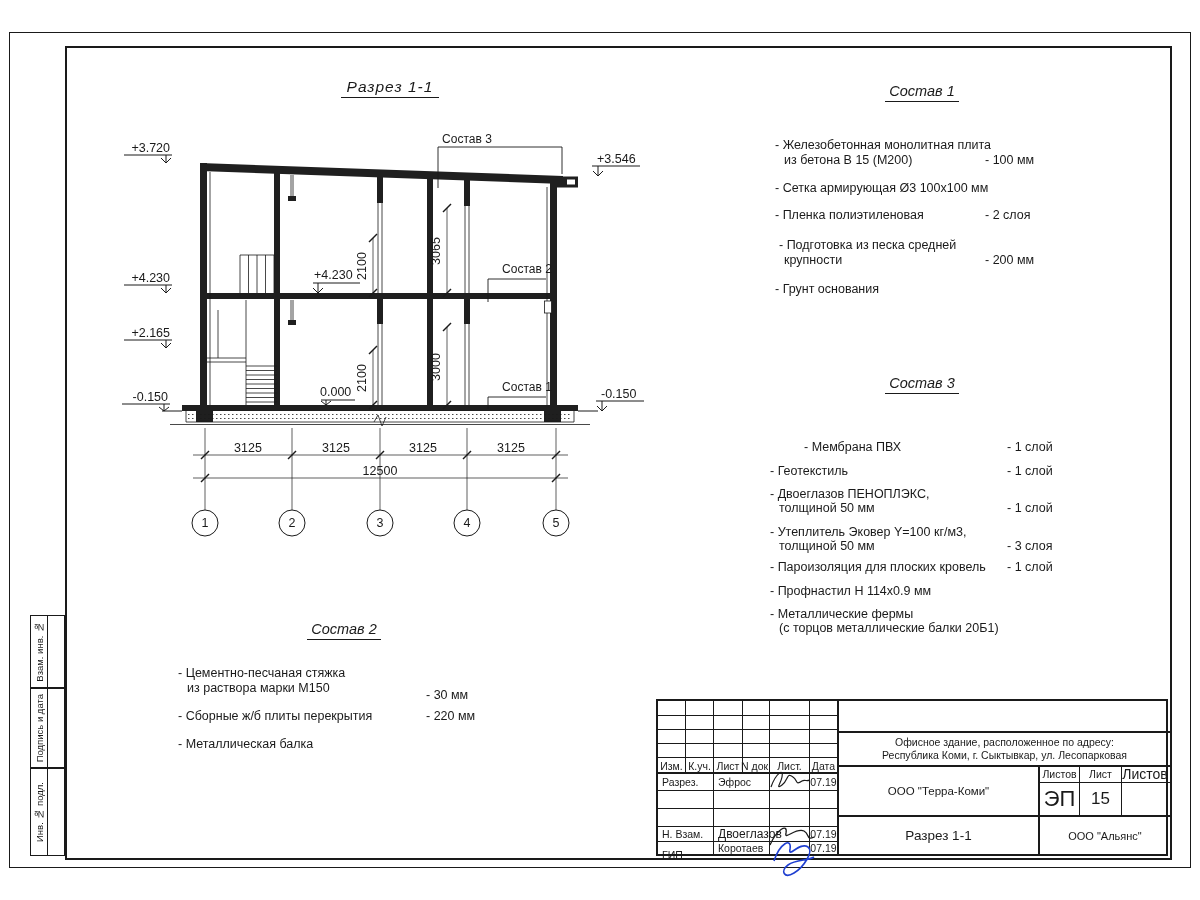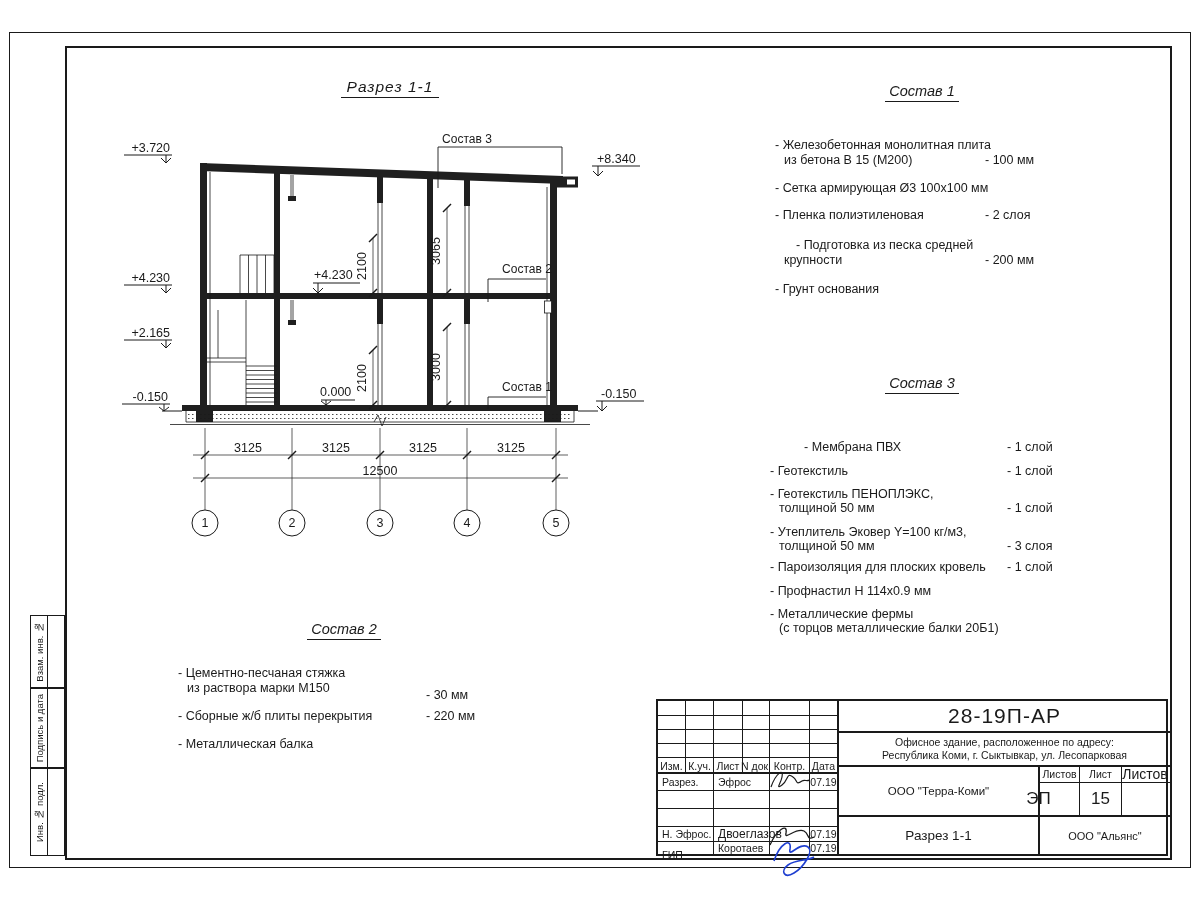--- a/index.html
+++ b/index.html
@@ -205,21 +205,21 @@
         <line x1="488" y1="397" x2="488" y2="409"></line>
     </g>
   </svg>
 
   <div class="dl ctr" style="left:330px;top:80px;width:120px"><span class="hd2">Разрез 1-1</span></div>
 
   <div class="dl rt" style="left:118px;top:141px;width:52px">+3.720</div>
   <div class="dl rt" style="left:118px;top:271px;width:52px">+4.230</div>
   <div class="dl rt" style="left:118px;top:326px;width:52px">+2.165</div>
   <div class="dl rt" style="left:116px;top:390px;width:52px">-0.150</div>
-  <div class="dl" style="left:597px;top:152px;width:54px">+8.340</div>
+  <div class="dl" style="left:597px;top:152px;width:54px">+3.546</div>
   <div class="dl" style="left:601px;top:387px;width:54px">-0.150</div>
   <div class="dl" style="left:314px;top:268px;width:48px">+4.230</div>
   <div class="dl" style="left:320px;top:385px;width:40px">0.000</div>
 
   <div class="dl ctr" style="left:436px;top:132px;width:62px;font-size:12px">Состав 3</div>
   <div class="dl ctr" style="left:492px;top:262px;width:70px;font-size:12px">Состав 2</div>
   <div class="dl ctr" style="left:492px;top:380px;width:70px;font-size:12px">Состав 1</div>
 
   <div class="dl ctr" style="left:223px;top:441px;width:50px">3125</div>
   <div class="dl ctr" style="left:311px;top:441px;width:50px">3125</div>
@@ -238,31 +238,31 @@
   <div class="dl ctr" style="left:457px;top:516px;width:20px">4</div>
   <div class="dl ctr" style="left:546px;top:516px;width:20px">5</div>
 
   <div class="dl ctr" style="left:860px;top:84px;width:124px"><span class="hd">Состав 1</span></div>
   <div class="dl" style="left:775px;top:138px">- Железобетонная  монолитная плита</div>
   <div class="dl" style="left:784px;top:153px">из бетона В 15 (М200)</div>
   <div class="dl" style="left:985px;top:153px">- 100 мм</div>
   <div class="dl" style="left:775px;top:181px">- Сетка армирующая Ø3 100х100 мм</div>
   <div class="dl" style="left:775px;top:208px">- Пленка полиэтиленовая</div>
   <div class="dl" style="left:985px;top:208px">-  2 слоя</div>
-  <div class="dl" style="left:796px;top:238px">- Подготовка из песка средней</div>
+  <div class="dl" style="left:779px;top:238px">- Подготовка из песка средней</div>
   <div class="dl" style="left:784px;top:253px">крупности</div>
   <div class="dl" style="left:985px;top:253px">- 200 мм</div>
   <div class="dl" style="left:775px;top:282px">- Грунт основания</div>
 
   <div class="dl ctr" style="left:860px;top:376px;width:124px"><span class="hd">Состав 3</span></div>
   <div class="dl" style="left:804px;top:440px">- Мембрана ПВХ</div>
   <div class="dl" style="left:1007px;top:440px">- 1 слой</div>
   <div class="dl" style="left:770px;top:464px">- Геотекстиль</div>
   <div class="dl" style="left:1007px;top:464px">- 1 слой</div>
-  <div class="dl" style="left:770px;top:487px">- Геотекстиль ПЕНОПЛЭКС,</div>
+  <div class="dl" style="left:770px;top:487px">- Двоеглазов ПЕНОПЛЭКС,</div>
   <div class="dl" style="left:779px;top:501px">толщиной 50 мм</div>
   <div class="dl" style="left:1007px;top:501px">- 1 слой</div>
   <div class="dl" style="left:770px;top:525px">- Утеплитель Эковер Y=100 кг/м3,</div>
   <div class="dl" style="left:779px;top:539px">толщиной 50 мм</div>
   <div class="dl" style="left:1007px;top:539px">- 3 слоя</div>
   <div class="dl" style="left:770px;top:560px">- Пароизоляция для плоских кровель</div>
   <div class="dl" style="left:1007px;top:560px">- 1 слой</div>
   <div class="dl" style="left:770px;top:584px">- Профнастил Н 114х0.9 мм</div>
   <div class="dl" style="left:770px;top:607px">- Металлические фермы</div>
   <div class="dl" style="left:779px;top:621px">(с торцов металлические балки 20Б1)</div>
@@ -318,43 +318,42 @@
     <div class="hln" style="left:0;top:140px;width:180px;height:1px"></div>
     <div class="hln" style="left:180px;top:30px;width:332px;height:2px"></div>
     <div class="hln" style="left:180px;top:64px;width:332px;height:2px"></div>
     <div class="hln" style="left:382px;top:81px;width:130px;height:1px"></div>
     <div class="hln" style="left:180px;top:114px;width:332px;height:2px"></div>
 
     <div class="txt" style="left:0;top:58px;width:27px;height:13px">Изм.</div>
     <div class="txt" style="left:28px;top:58px;width:27px;height:13px">К.уч.</div>
     <div class="txt" style="left:56px;top:58px;width:28px;height:13px">Лист</div>
     <div class="txt" style="left:85px;top:58px;width:26px;height:13px">N док.</div>
-    <div class="txt" style="left:112px;top:58px;width:39px;height:13px">Контр.</div>
+    <div class="txt" style="left:112px;top:58px;width:39px;height:13px">Лист.</div>
     <div class="txt" style="left:152px;top:58px;width:27px;height:13px">Дата</div>
 
     <div class="txt lft" style="left:0;top:73px;width:55px;height:16px">Разрез.</div>
     <div class="txt lft" style="left:56px;top:73px;width:55px;height:16px">Эфрос</div>
     <div class="txt" style="left:152px;top:73px;width:27px;height:16px">07.19</div>
 
-    <div class="txt lft" style="left:0;top:125px;width:55px;height:15px">Н. Эфрос.</div>
+    <div class="txt lft" style="left:0;top:125px;width:55px;height:15px">Н. Взам.</div>
     <div class="txt lft" style="left:56px;top:125px;width:55px;height:15px;font-size:12px">Двоеглазов</div>
     <div class="txt" style="left:152px;top:125px;width:27px;height:15px">07.19</div>
 
     <div class="txt lft" style="left:0;top:140px;width:55px;height:28px">ГИП</div>
     <div class="txt lft" style="left:56px;top:140px;width:55px;height:13px">Коротаев</div>
     <div class="txt" style="left:152px;top:140px;width:27px;height:13px">07.19</div>
 
-    <div class="txt" style="left:181px;top:0;width:331px;height:30px;font-size:21px;letter-spacing:1px">28-19П-АР</div>
     <div class="txt" style="left:181px;top:34px;width:331px;height:13px;font-size:10.5px">Офисное здание, расположенное по адресу:</div>
     <div class="txt" style="left:181px;top:47px;width:331px;height:13px;font-size:10.5px">Республика Коми, г. Сыктывкар, ул. Лесопарковая</div>
     <div class="txt" style="left:181px;top:66px;width:199px;height:48px;font-size:11.5px">ООО "Терра-Коми"</div>
     <div class="txt" style="left:382px;top:64px;width:39px;height:17px;font-size:10.5px">Листов</div>
     <div class="txt" style="left:422px;top:64px;width:41px;height:17px;font-size:10.5px">Лист</div>
     <div class="txt" style="left:464px;top:64px;width:46px;height:17px;font-size:14px">Листов</div>
-    <div class="txt" style="left:361px;top:82px;width:39px;height:32px;font-size:17px">ЭП</div>
+    <div class="txt" style="left:382px;top:82px;width:39px;height:32px;font-size:22px">ЭП</div>
     <div class="txt" style="left:422px;top:82px;width:41px;height:32px;font-size:17px">15</div>
     <div class="txt" style="left:464px;top:82px;width:46px;height:32px;font-size:17px"></div>
     <div class="txt" style="left:181px;top:116px;width:199px;height:37px;font-size:13.5px">Разрез 1-1</div>
     <div class="txt" style="left:382px;top:116px;width:130px;height:37px;font-size:11px">ООО "Альянс"</div>
 
     <svg class="sig" style="left:110px;top:68px" width="60" height="120">
       <path d="M3,18 C8,4 16,-1 14,8 C13,14 7,21 14,16 C21,11 18,3 25,8 C30,11 27,17 34,12 C37,10 39,13 41,11" stroke="#1a1a1a" stroke-width="1.2" fill="none"></path>
       <path d="M2,76 C9,60 20,54 18,64 C16,72 28,58 36,62 C42,65 38,72 46,68" stroke="#1a1a1a" stroke-width="1.3" fill="none"></path>
       <path d="M6,92 C12,74 24,68 22,80 C20,90 32,72 40,78 C46,82 36,98 26,104 C16,110 12,102 20,96 C28,90 40,92 46,88" stroke="#1f3fd0" stroke-width="1.6" fill="none"></path>
     </svg>

